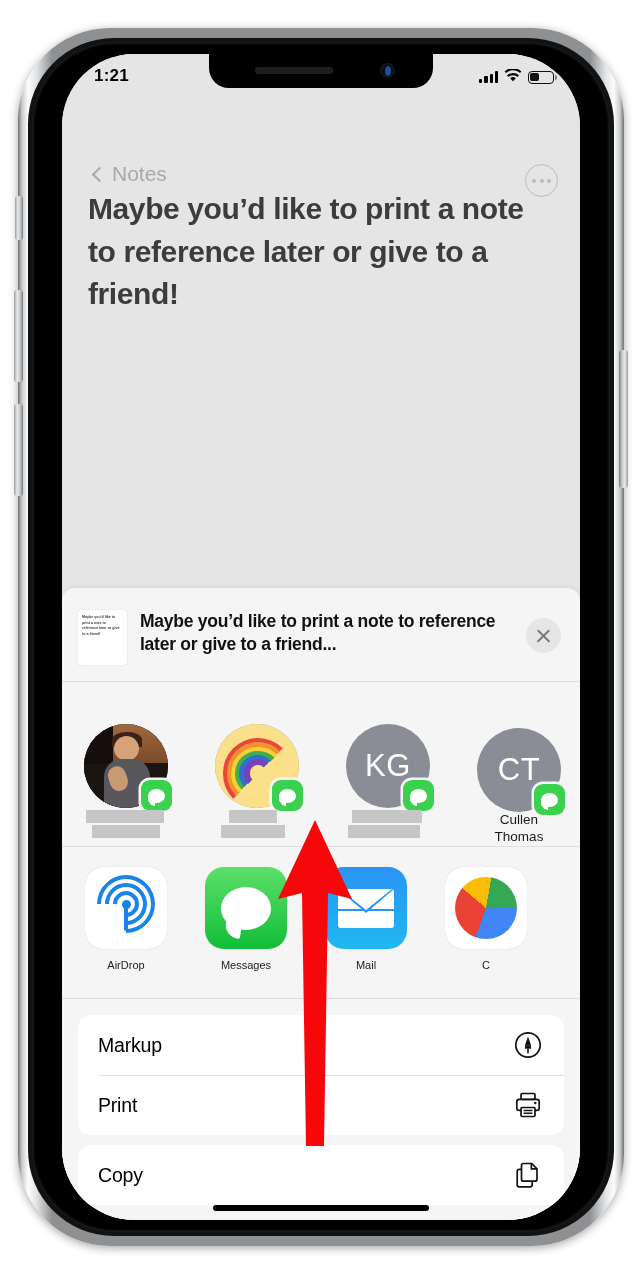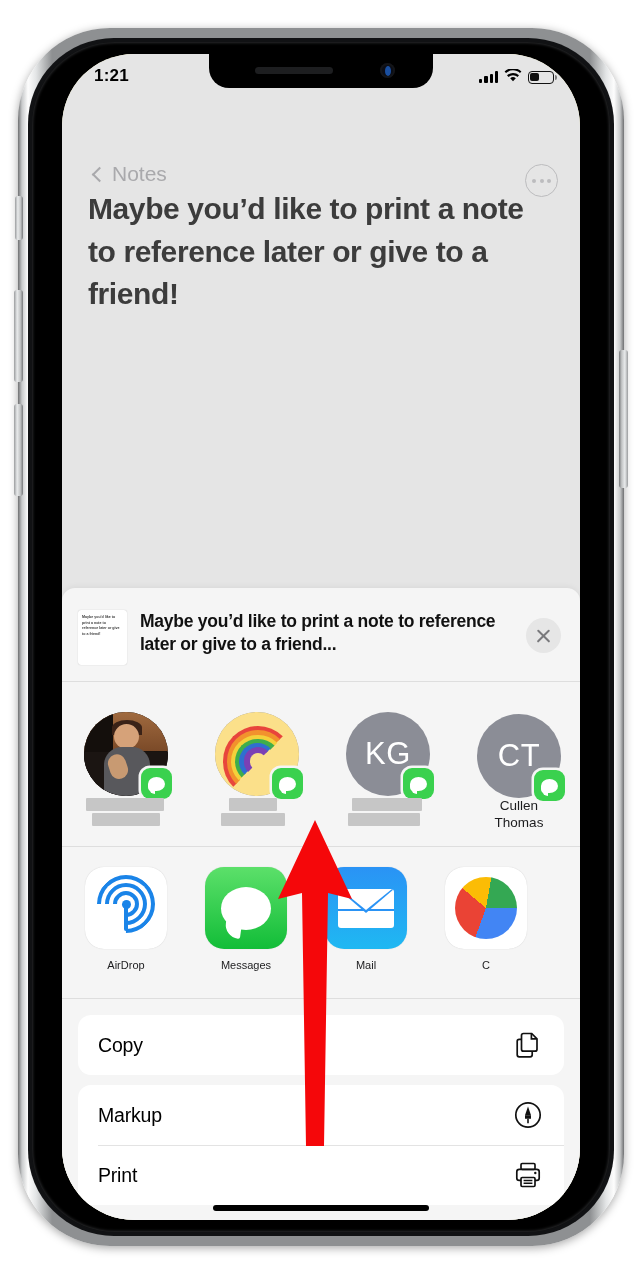--- a/index.html
+++ b/index.html
@@ -114,21 +114,21 @@
     letter-spacing:-.25px; }
   #sheet-close{ position:absolute; right:19px; top:30px; width:35px; height:35px;
     border-radius:50%; background:#e6e6e6; }
   #sheet-close .x1,#sheet-close .x2{ position:absolute; left:9px; top:16.5px;
     width:17px; height:2.2px; background:#79797c; border-radius:2px; }
   #sheet-close .x1{ transform:rotate(45deg); }
   #sheet-close .x2{ transform:rotate(-45deg); }
 
   
   #contacts-row{ position:relative; height:165px; border-bottom:1px solid #dedede;
-    display:flex; align-items:center; padding:18px 0 0 22px; gap:47px; overflow:hidden; }
+    display:flex; align-items:flex-end; padding:18px 0 0 22px; gap:47px; overflow:hidden; }
   .contact{ width:84px; flex:0 0 auto; text-align:center; }
   .avatar{ position:relative; width:84px; height:84px; border-radius:50%;
     background:#8b8d96; overflow:visible; }
   .avatar .circle{ position:absolute; inset:0; border-radius:50%; overflow:hidden;
     display:flex; align-items:center; justify-content:center; }
   .avatar-initials{ color:#fff; font-size:31px; letter-spacing:.5px; }
   
   .av-photo{ background:#1a130e; }
   .av-photo .ph-wall{ position:absolute; left:0; top:0; right:0; height:46%;
     background:linear-gradient(180deg,#a06a3f,#7b4a28); }
@@ -441,33 +441,20 @@
 
           </div>
           <div class="app-name">C</div>
         </div>
       </div>
 
       <div id="actions">
 
         <div class="action-group">
           <div class="action-row">
-            <span class="action-label">Copy</span>
-            <span class="action-icon">
-              <svg width="30" height="30" viewBox="0 0 30 30">
-                <path d="M10.5 3.5h8.2l5.3 5.3v10.4a2 2 0 0 1-2 2h-11.5a2 2 0 0 1-2-2v-13.7a2 2 0 0 1 2-2z" fill="none" stroke="#111" stroke-width="1.7"></path>
-                <path d="M18.4 3.6v5.2h5.4" fill="none" stroke="#111" stroke-width="1.7"></path>
-                <path d="M19.2 21.5v3.3a2 2 0 0 1-2 2h-11a2 2 0 0 1-2-2v-13.5a2 2 0 0 1 2-2h2.1" fill="none" stroke="#111" stroke-width="1.7"></path>
-              </svg>
-            </span>
-          </div>
-        </div>
-
-        <div class="action-group">
-          <div class="action-row">
             <span class="action-label">Markup</span>
             <span class="action-icon">
               <svg width="30" height="30" viewBox="0 0 30 30">
                 <circle cx="15" cy="15" r="12.2" fill="none" stroke="#111" stroke-width="1.7"></circle>
                 <path d="M15 6.6 18 15.3h-6z" fill="#111"></path>
                 <path d="M12 15.3h6v3.4h-6z" fill="#111"></path>
                 <path d="M15 18.7v4.6" stroke="#111" stroke-width="1.6"></path>
               </svg>
             </span>
           </div>
@@ -477,20 +464,33 @@
               <svg width="30" height="30" viewBox="0 0 30 30">
                 <rect x="8" y="3.5" width="14" height="6" rx="1.2" fill="none" stroke="#111" stroke-width="1.7"></rect>
                 <rect x="3.8" y="9.3" width="22.4" height="11" rx="2.4" fill="none" stroke="#111" stroke-width="1.7"></rect>
                 <circle cx="22.3" cy="13" r="1.2" fill="#111"></circle>
                 <rect x="8" y="17.5" width="14" height="9" rx="1.2" fill="#fff" stroke="#111" stroke-width="1.7"></rect>
                 <path d="M10.6 20.4h8.8M10.6 23.2h8.8" stroke="#111" stroke-width="1.5"></path>
               </svg>
             </span>
           </div>
         </div>
+
+        <div class="action-group">
+          <div class="action-row">
+            <span class="action-label">Copy</span>
+            <span class="action-icon">
+              <svg width="30" height="30" viewBox="0 0 30 30">
+                <path d="M10.5 3.5h8.2l5.3 5.3v10.4a2 2 0 0 1-2 2h-11.5a2 2 0 0 1-2-2v-13.7a2 2 0 0 1 2-2z" fill="none" stroke="#111" stroke-width="1.7"></path>
+                <path d="M18.4 3.6v5.2h5.4" fill="none" stroke="#111" stroke-width="1.7"></path>
+                <path d="M19.2 21.5v3.3a2 2 0 0 1-2 2h-11a2 2 0 0 1-2-2v-13.5a2 2 0 0 1 2-2h2.1" fill="none" stroke="#111" stroke-width="1.7"></path>
+              </svg>
+            </span>
+          </div>
+        </div>
       </div>
 
       <div id="home-indicator"></div>
     </div>
 
     <svg id="red-arrow" viewBox="0 0 518 1166">
       <path d="M253 766 L290 845 L266 839 L262 1092 L244 1092 L240 839 L216 845 Z" fill="#f5070a"></path>
     </svg>
 
   </div>

